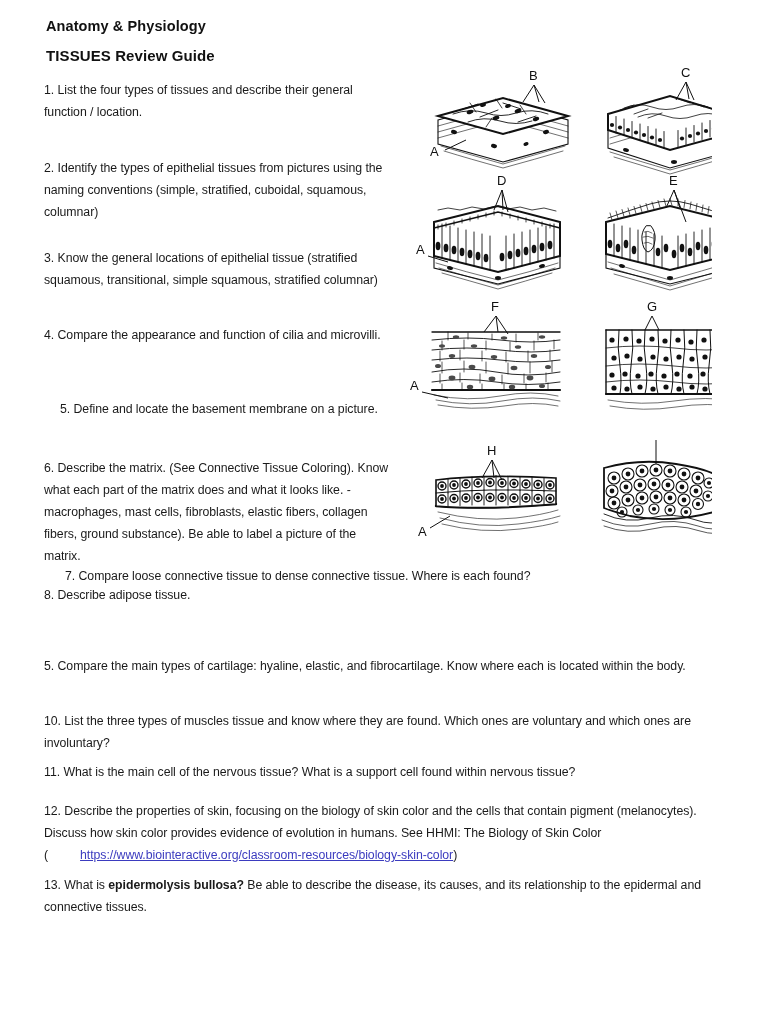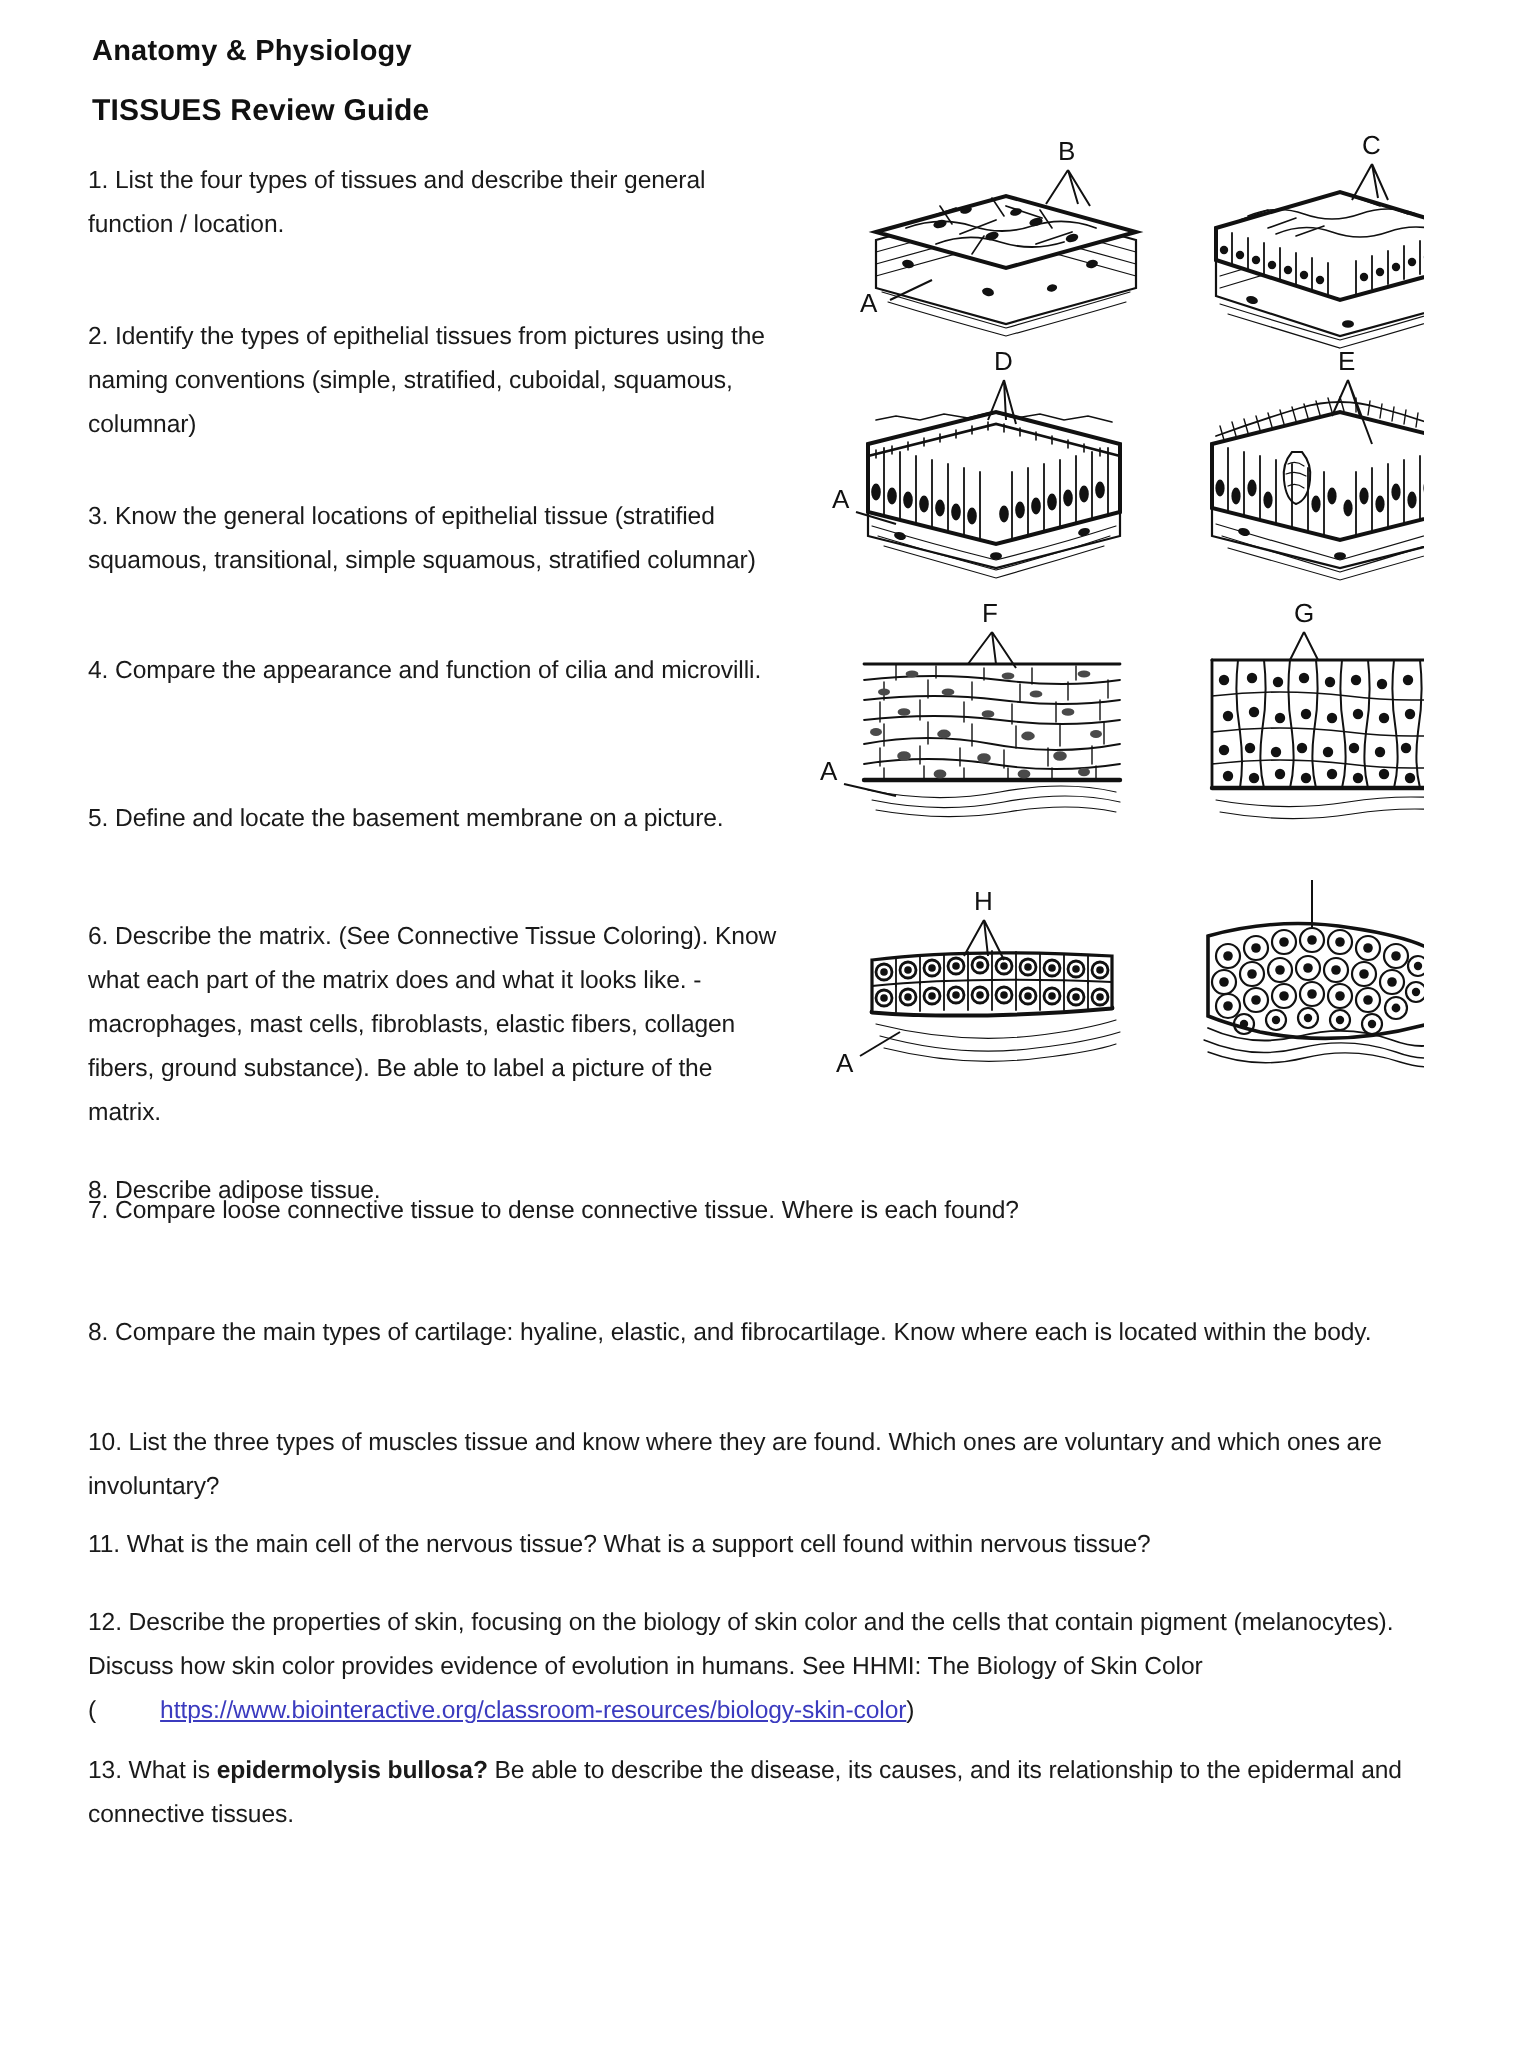--- a/index.html
+++ b/index.html
@@ -101,25 +101,25 @@
 
 <div class="page">
 
   <div class="doc-title">Anatomy &amp; Physiology</div>
   <div class="doc-subtitle">TISSUES Review Guide</div>
 
   <div class="q q-narrow" style="top:79px;">1.  List the four types of tissues and describe their general function / location.</div>
   <div class="q q-narrow" style="top:157px;">2.  Identify the types of epithelial tissues from pictures using the naming conventions  (simple, stratified, cuboidal, squamous, columnar)</div>
   <div class="q q-narrow" style="top:247px;">3.  Know the general locations of epithelial tissue (stratified squamous, transitional, simple squamous, stratified columnar)</div>
   <div class="q q-narrow" style="top:324px;">4. Compare the appearance and function of cilia and microvilli.</div>
-  <div class="q q-narrow" style="top:398px;">5. Define and locate the basement membrane on a picture.</div>
+  <div class="q q-narrow" style="top:398px;margin-left:16px;">5. Define and locate the basement membrane on a picture.</div>
   <div class="q q-narrow" style="top:457px;">6.  Describe the matrix.  (See Connective Tissue Coloring).  Know what each part of the matrix does and what it looks like.   -  macrophages, mast cells, fibroblasts, elastic fibers, collagen fibers, ground substance).  Be able to label a picture of the matrix.</div>
-  <div class="q q-wide" style="top:594px;">7.  Compare loose connective tissue to dense connective tissue.   Where is each found?</div>
+  <div class="q q-wide" style="top:565px;margin-left:21px;">7.  Compare loose connective tissue to dense connective tissue.   Where is each found?</div>
   <div class="q q-wide" style="top:584px;">8.  Describe adipose tissue.</div>
-  <div class="q q-wide" style="top:655px;">8.  Compare the main types of cartilage: hyaline, elastic, and fibrocartilage.   Know where each is located within the body.</div>
+  <div class="q q-wide" style="top:655px;">5.  Compare the main types of cartilage: hyaline, elastic, and fibrocartilage.   Know where each is located within the body.</div>
   <div class="q q-wide" style="top:710px;">10.  List the three types of muscles tissue and know where they are found.   Which ones are voluntary and which ones are involuntary?</div>
   <div class="q q-wide" style="top:761px;">11.  What is the main cell of the nervous tissue?   What is a support cell found within nervous tissue?</div>
 
   <div class="q q-wide" style="top:800px;"><span>12. Describe the properties of skin, focusing on the biology of skin color and the cells that contain pigment (melanocytes). Discuss how skin color provides evidence of evolution in humans. See HHMI: The Biology of Skin Color (</span><a class="link-url" href="#">https://www.biointeractive.org/classroom-resources/biology-skin-color</a><span>)</span></div>
 
   <div class="q q-wide" style="top:874px;"><span>13. What is </span><span class="bold">epidermolysis bullosa?</span><span> Be able to describe the disease, its causes, and its relationship to the epidermal and connective tissues.</span></div>
 
 
   <div class="figures">
 

